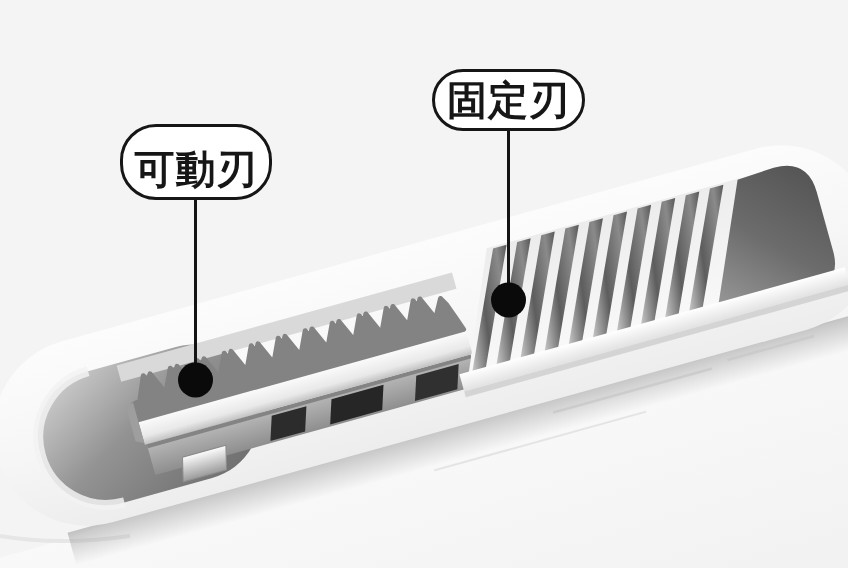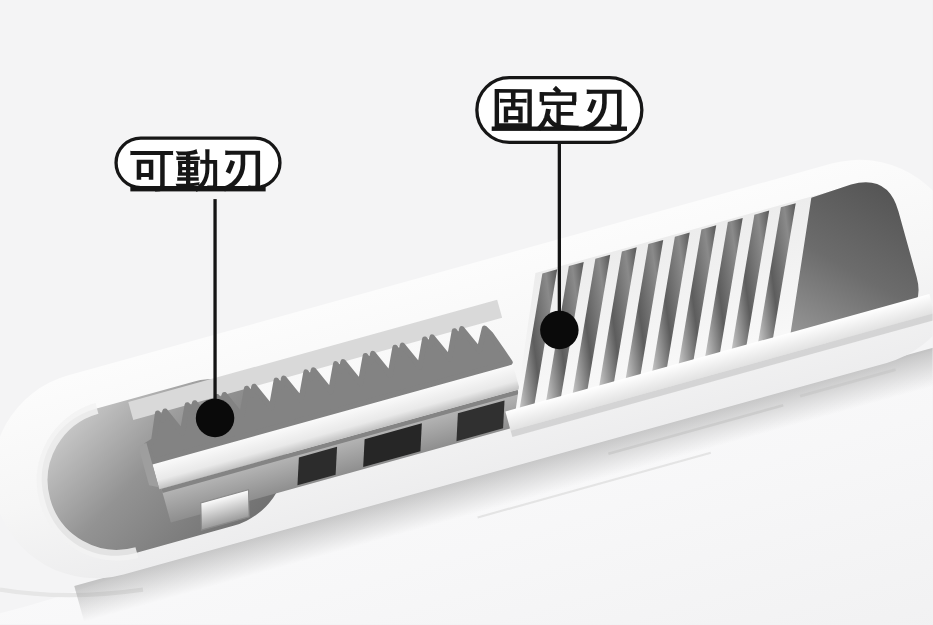--- a/index.html
+++ b/index.html
@@ -2,26 +2,26 @@
 <html><head>
 <meta charset="utf-8">
 <style>
   html,body{margin:0;padding:0;background:#e9e9ea;}
   #stage{
     position:relative;width:848px;height:568px;overflow:hidden;
     background:#f4f4f5;font-family:"Liberation Sans","DejaVu Sans",sans-serif;
   }
   #stage svg{position:absolute;left:0;top:0;}
   .callout-pill{
-    position:absolute;display:flex;align-items:flex-start;justify-content:center;
+    position:absolute;display:flex;align-items:flex-end;justify-content:center;
     background:#ffffff;border:3px solid #161616;border-radius:36px;
     color:#161616;font-weight:bold;font-size:40px;letter-spacing:1px;
-    box-sizing:border-box;white-space:nowrap;text-decoration:underline;
+    box-sizing:border-box;white-space:nowrap;
   }
-  #pill-movable{left:104px;top:124px;width:152px;height:48px;}
+  #pill-movable{left:120px;top:124px;width:152px;height:76px;}
   #pill-fixed{left:432px;top:69px;width:153px;height:62px;}
 </style>
 </head>
 <body>
 
 <div id="stage">
 
   <svg width="848" height="568" viewBox="0 0 848 568" aria-hidden="true">
     <defs>
       <linearGradient id="bodyGrad" x1="0" y1="0" x2="1" y2="1">

